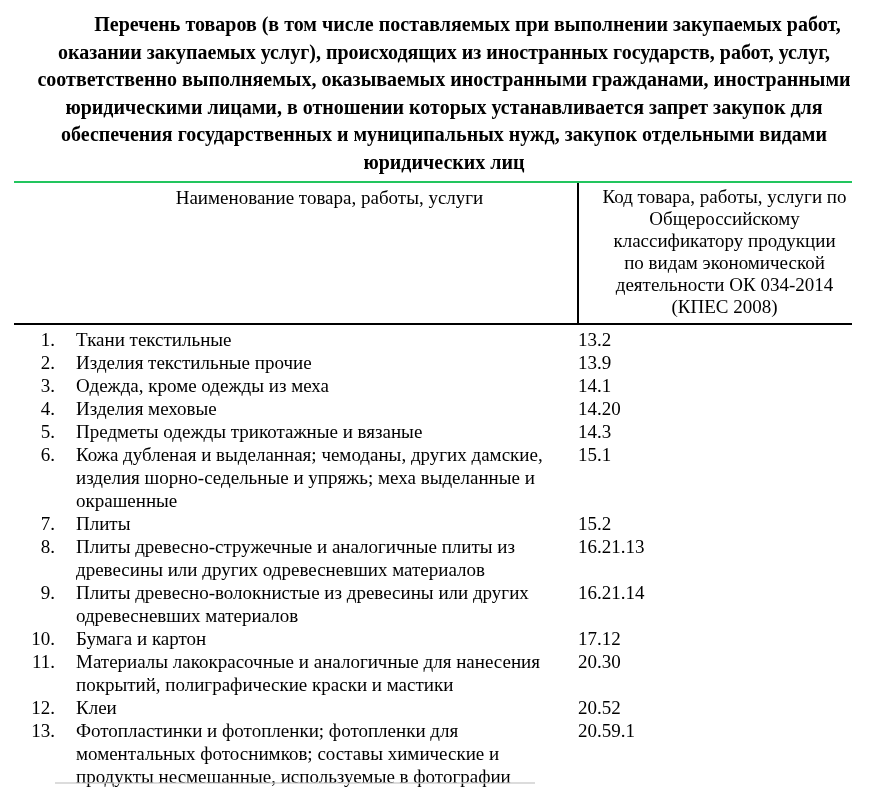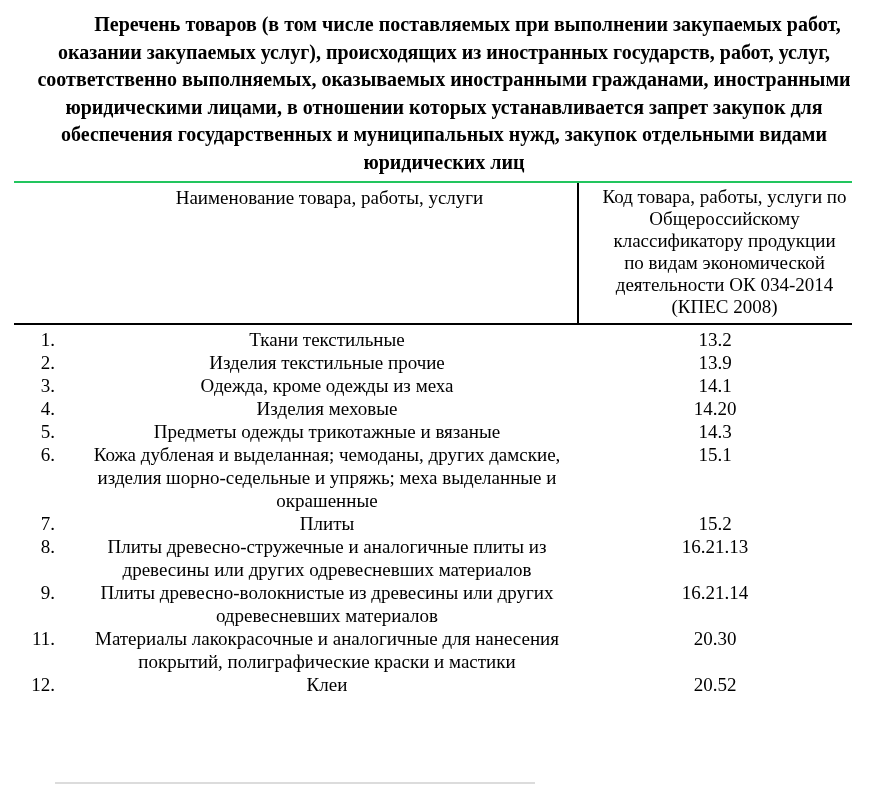--- a/index.html
+++ b/index.html
@@ -52,22 +52,22 @@
     padding-left: 23px;
     padding-right: 5px;
   }
   tbody td {
     vertical-align: top;
     line-height: 23px;
     padding: 0;
   }
   tbody tr:first-child td { padding-top: 3px; }
   td.td-num  { text-align: right; white-space: nowrap; }
-  td.td-name { padding-left: 21px; text-align: center; }
-  td.td-code { text-align: center; }
+  td.td-name { padding-left: 21px; }
+  td.td-code { text-align: left; }
   .scan-artifact-line {
     position: absolute;
     left: 55px;
     top: 782px;
     width: 480px;
     height: 2px;
     background: #c9c9c9;
     opacity: 0.65;
   }
 </style>
@@ -130,27 +130,37 @@
           <td class="td-num">8.</td>
           <td class="td-name">Плиты древесно-стружечные и аналогичные плиты из древесины или других одревесневших материалов</td>
           <td class="td-code">16.21.13</td>
         </tr>
         <tr>
           <td class="td-num">9.</td>
           <td class="td-name">Плиты древесно-волокнистые из древесины или других одревесневших материалов</td>
           <td class="td-code">16.21.14</td>
         </tr>
         <tr>
+          <td class="td-num">10.</td>
+          <td class="td-name">Бумага и картон</td>
+          <td class="td-code">17.12</td>
+        </tr>
+        <tr>
           <td class="td-num">11.</td>
           <td class="td-name">Материалы лакокрасочные и аналогичные для нанесения покрытий, полиграфические краски и мастики</td>
           <td class="td-code">20.30</td>
         </tr>
         <tr>
           <td class="td-num">12.</td>
           <td class="td-name">Клеи</td>
           <td class="td-code">20.52</td>
         </tr>
+        <tr>
+          <td class="td-num">13.</td>
+          <td class="td-name">Фотопластинки и фотопленки; фотопленки для моментальных фотоснимков; составы химические и продукты несмешанные, используемые в фотографии</td>
+          <td class="td-code">20.59.1</td>
+        </tr>
       </tbody>
   </table>
 
   <div class="scan-artifact-line"></div>
 
 </div>
 
 </body></html>

